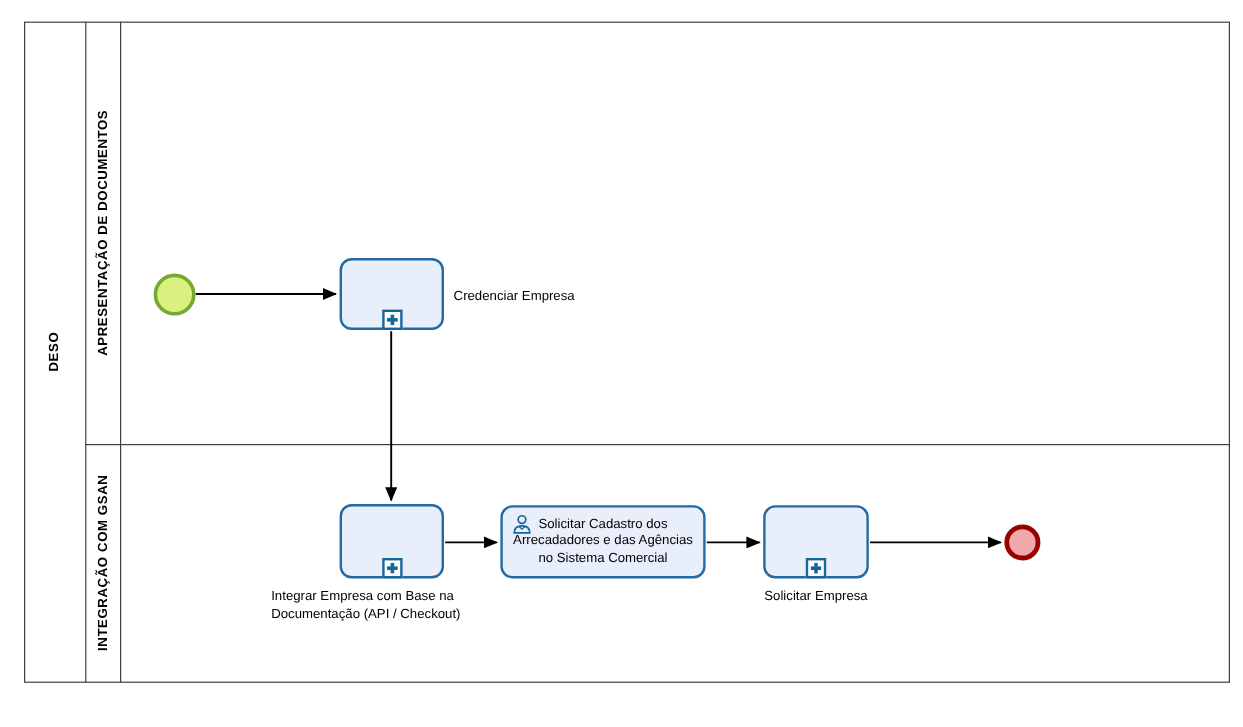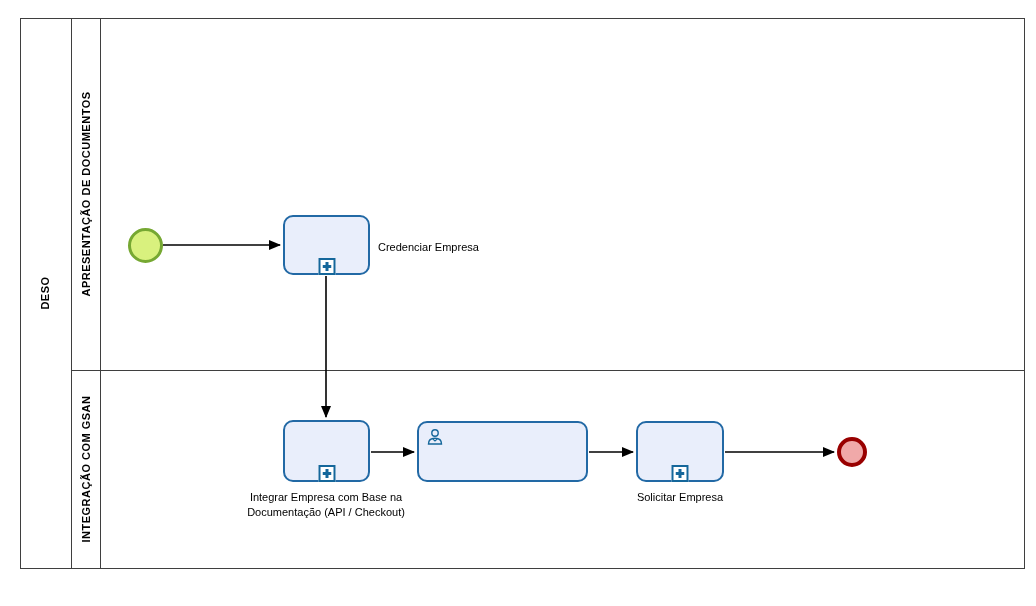--- a/index.html
+++ b/index.html
@@ -39,21 +39,21 @@
   .task.t4{left:636px;top:421px;width:88px;height:61px;}
   .task-inner-label{position:absolute;left:0;right:0;top:50%;transform:translateY(-50%);
     text-align:center;font-size:11px;line-height:1.35;white-space:pre-line;padding:0 4px;}
   .plus-marker{position:absolute;left:50%;bottom:-2px;transform:translateX(-50%);
     width:17px;height:17px;background:#ffffff;border:2px solid #15679b;box-sizing:border-box;
     display:flex;align-items:center;justify-content:center;}
   .user-icon{position:absolute;left:6px;top:5px;width:20px;height:18px;}
   
   .node-label{position:absolute;font-size:11px;line-height:1.35;white-space:pre-line;z-index:2;}
   .label-credenciar{left:378px;top:240px;text-align:center;}
-  .label-integrar{left:226px;top:490px;width:200px;text-align:center;}
+  .label-integrar{left:226px;top:490px;width:200px;}
   .label-homologar{left:620px;top:490px;width:120px;text-align:center;}
 </style>
 </head>
 <body>
 
 <div class="canvas">
 
   <div class="pool-frame"></div>
   <div class="pool-header-sep"></div>
   <div class="lane-label-sep"></div>
@@ -99,20 +99,23 @@
   </div>
   <div class="node-label label-integrar">Integrar Empresa com Base na
 Documentação (API / Checkout)</div>
 
   <div class="task t3">
     <svg class="user-icon" viewBox="0 0 20 18">
       <circle cx="10" cy="5" r="3.2" fill="#e9eefb" stroke="#15679b" stroke-width="1.4"></circle>
       <path d="M3.5 16 Q3.5 10.3 10 10.3 Q16.5 10.3 16.5 16 Z" fill="#e9eefb" stroke="#15679b" stroke-width="1.4"></path>
       <path d="M7.6 10.8 L10 13 L12.4 10.8" fill="none" stroke="#15679b" stroke-width="1.1"></path>
     </svg>
+    <div class="task-inner-label">Solicitar Cadastro dos
+Arrecadadores e das Agências
+no Sistema Comercial</div>
   </div>
 
   <div class="task t4">
     <div class="plus-marker">
       <svg width="9" height="9" viewBox="0 0 9 9">
         <rect x="3" y="0" width="3" height="9" fill="#15679b"></rect>
         <rect x="0" y="3" width="9" height="3" fill="#15679b"></rect>
       </svg>
     </div>
   </div>

